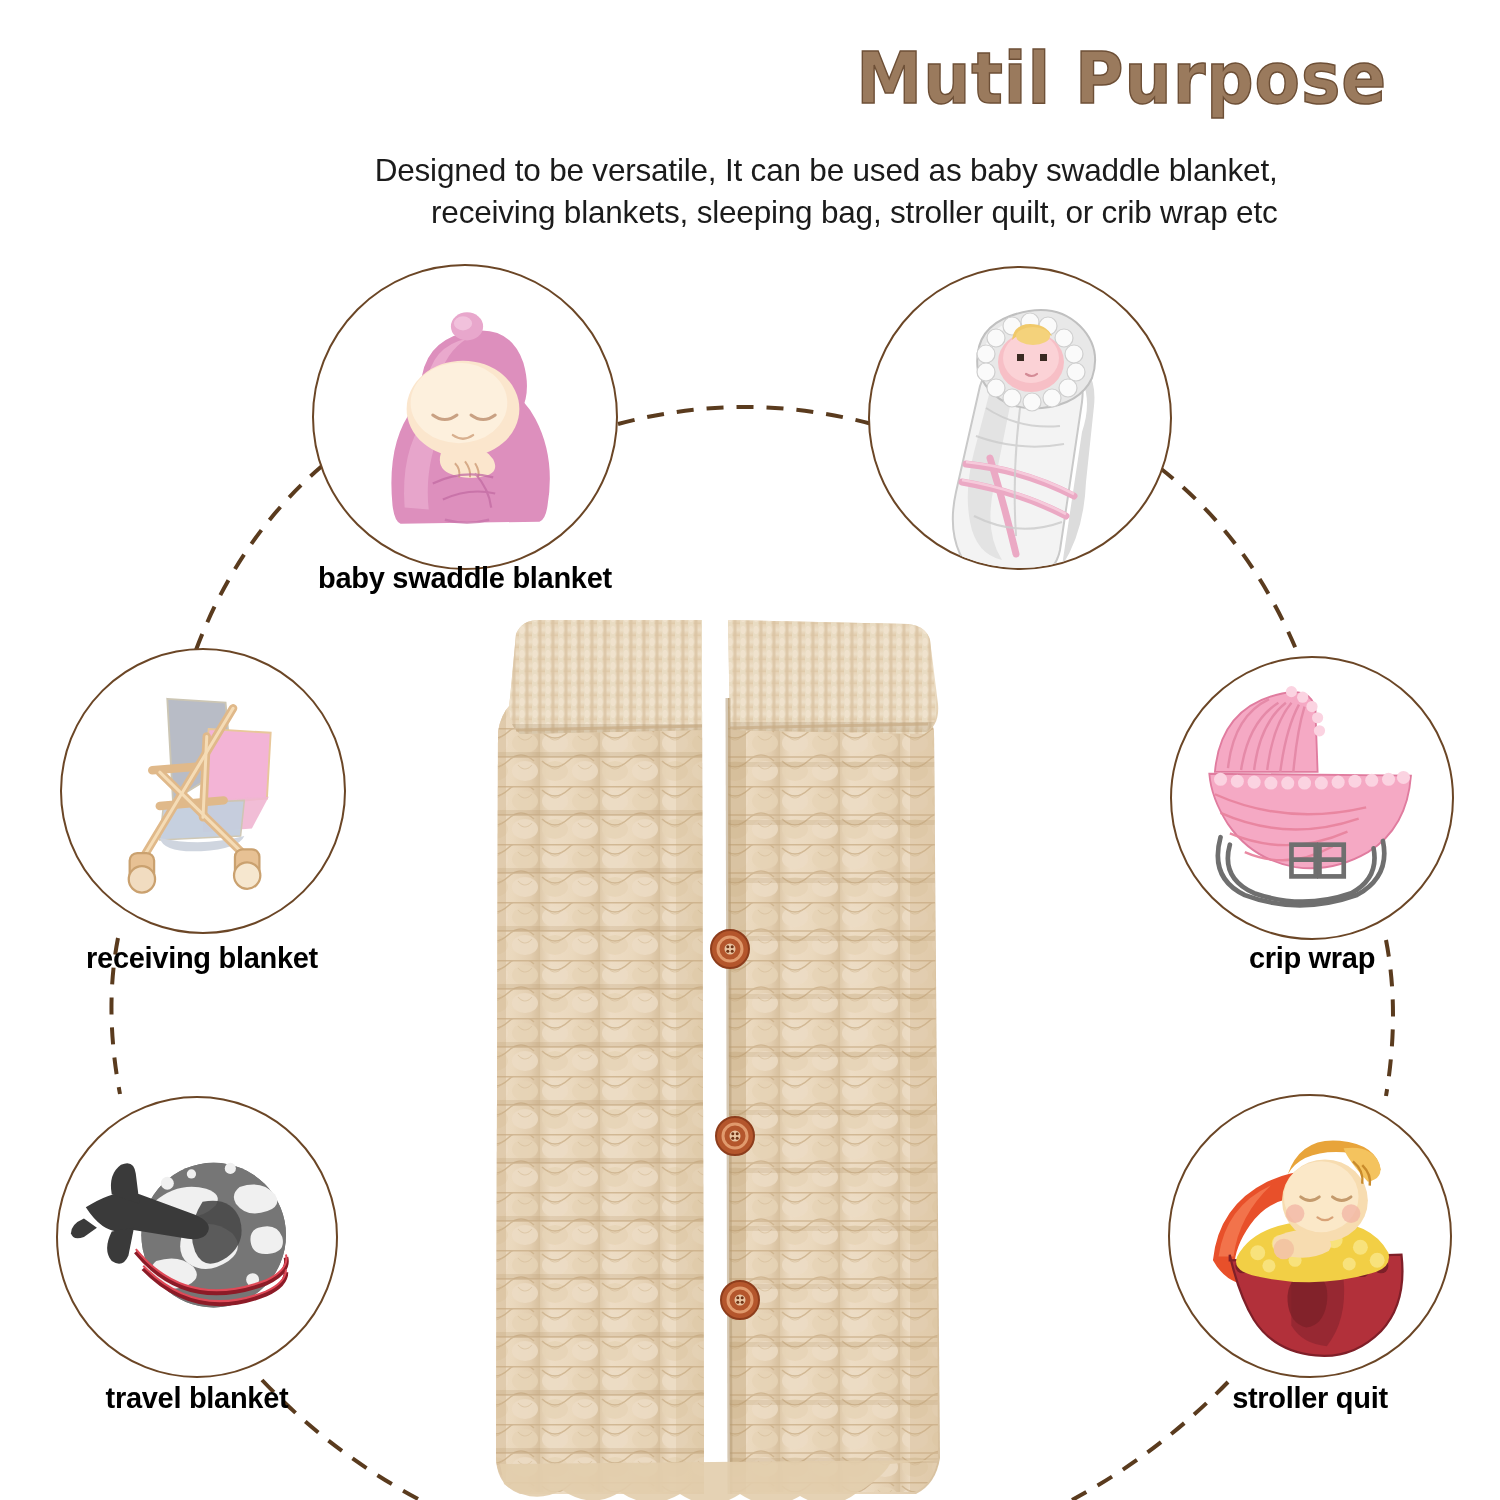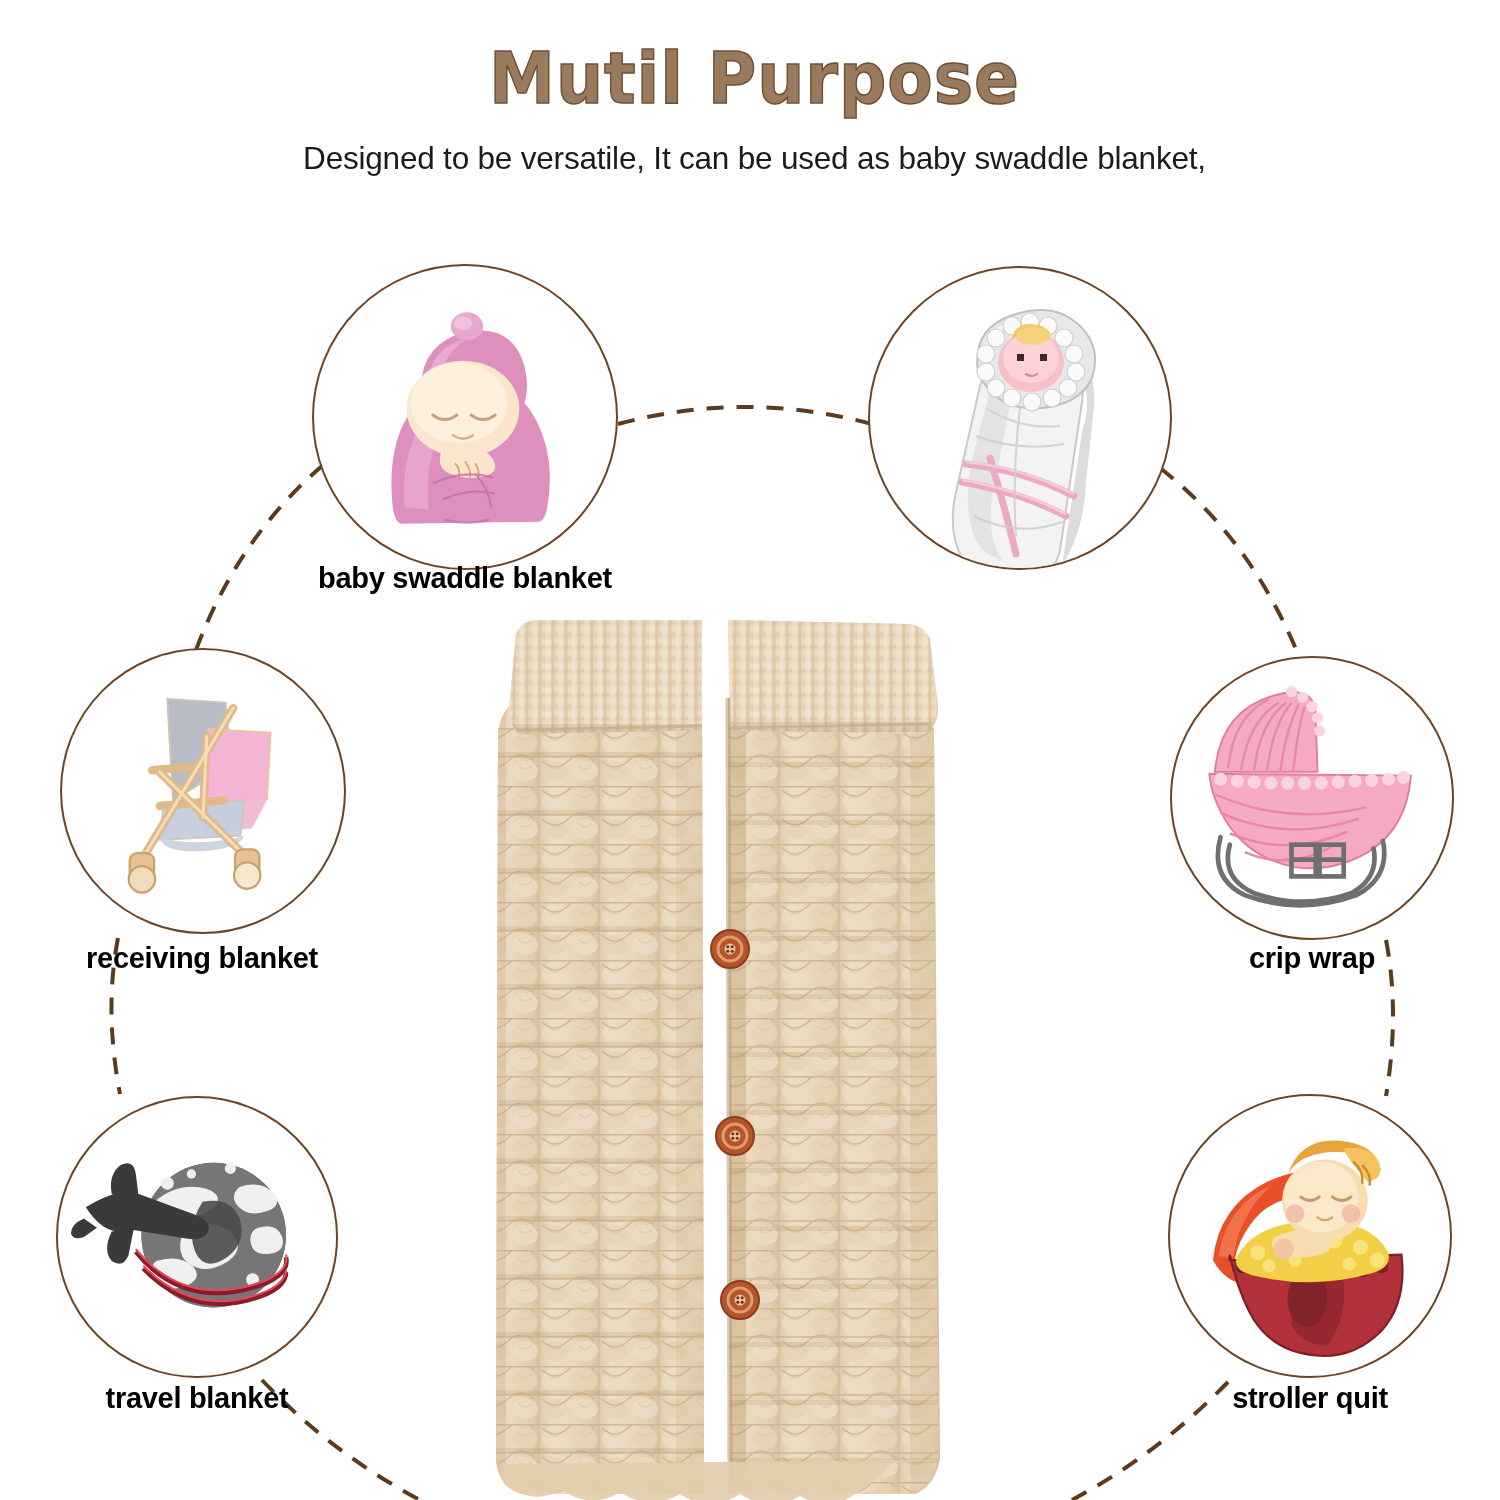--- a/index.html
+++ b/index.html
@@ -6,38 +6,38 @@
   body{
     width:1500px;height:1500px;
     background:#ffffff;
     font-family:"Liberation Sans", sans-serif;
     overflow:hidden;
     position:relative;
   }
   #stage{position:relative;width:1500px;height:1500px;overflow:hidden;}
 
   
-  .header{position:absolute;left:0;top:0;width:1445px;text-align:center;padding-left:32px;}
+  .header{position:absolute;left:0;top:0;width:1445px;text-align:right;}
   .title{
     font-size:72px;
     font-weight:bold;
     color:#9a7a5d;
     -webkit-text-stroke:1.5px #6d4f36;
     letter-spacing:1px;
     margin:0;
     padding-top:42px;
     line-height:1.0;
     transform:scaleX(0.92);
     font-family:"DejaVu Sans", sans-serif;
   }
   .subtitle{
     font-size:31.5px;
     color:#1b1b1b;
     line-height:1.33;
-    margin:24px auto 0;
+    margin:36px auto 0;
     width:1110px;
     font-family:"Liberation Sans", sans-serif;
     letter-spacing:-0.2px;
   }
 
   
   .connectors{position:absolute;left:0;top:0;width:1500px;height:1500px;}
   .bubble{
     position:absolute;
     border-radius:50%;
@@ -63,20 +63,21 @@
 </style>
 </head>
 <body>
 
 <div id="stage">
 
   <div class="header">
     <div class="title">Mutil Purpose</div>
     <div class="subtitle">
       <div>Designed to be versatile, It can be used as baby swaddle blanket,</div>
+      <div>receiving blankets, sleeping bag, stroller quilt, or crib wrap etc</div>
     </div>
   </div>
 
   <svg class="connectors" viewBox="0 0 1500 1500">
     <g fill="none" stroke="#5a3b1e" stroke-width="4" stroke-dasharray="17 13" stroke-linecap="butt">
 
       <path d="M 618 424 Q 745 390 872 424"></path>
 
       <path d="M 196 650 Q 238 538 322 466"></path>
 

